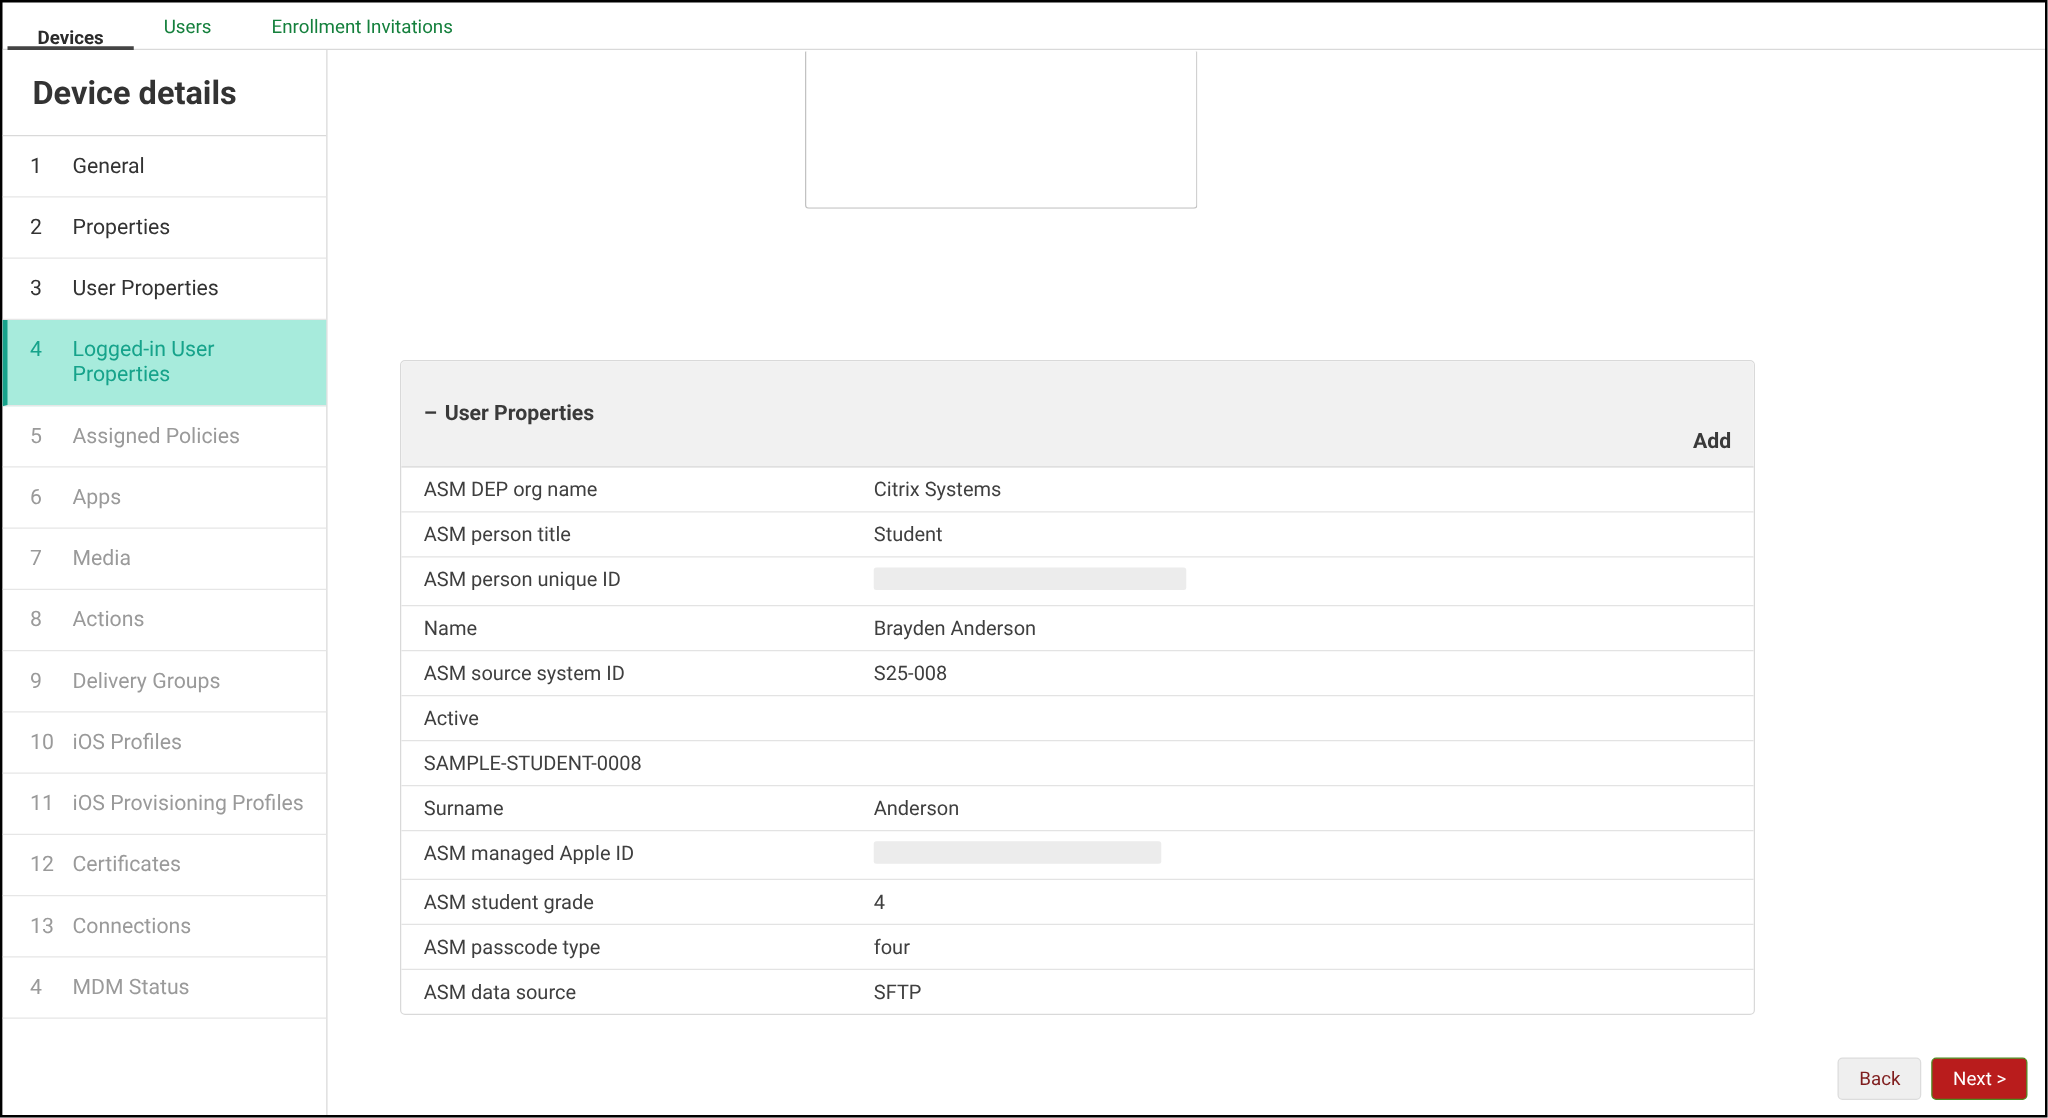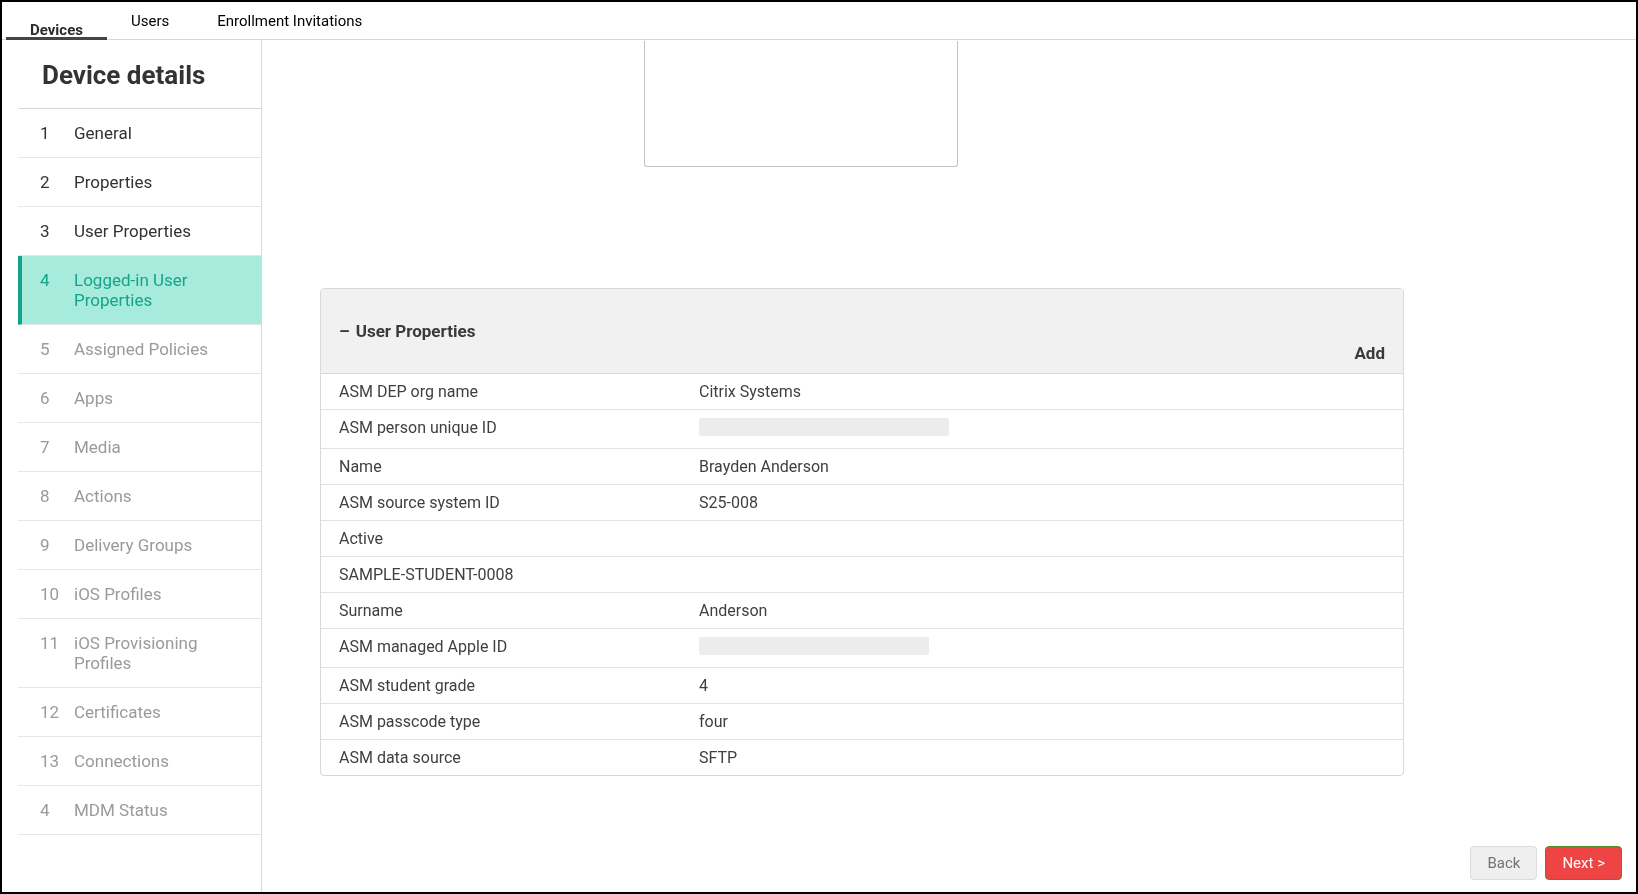--- a/index.html
+++ b/index.html
@@ -20,42 +20,41 @@
     height: 38px;
     border-bottom: 1px solid #d9d9d9;
     display: flex;
     align-items: stretch;
     padding-left: 4px;
   }
   .top-tab {
     padding: 0 24px;
     display: flex;
     align-items: center;
-    color: #000000;
+    color: #15803d;
     cursor: pointer;
     font-size: 15px;
   }
   .top-tab.active {
     color: #2b2b2b;
     font-weight: 700;
     border-bottom: 3px solid #444;
     margin-bottom: -1px;
     margin-top: 20px;
   }
 
   .content-wrap {
     display: flex;
     height: calc(100% - 38px);
   }
 
   .sidebar {
     width: 260px;
     border-right: 1px solid #d9d9d9;
     background: #fff;
-    padding-left: 16px;
   }
   .sidebar-title {
     font-size: 26px;
     font-weight: 700;
     color: #333;
     padding: 20px 24px 18px 24px;
     border-bottom: 1px solid #d9d9d9;
   }
   .side-item {
     padding: 14px 12px 14px 22px;
@@ -146,25 +145,25 @@
   }
   .btn {
     border-radius: 4px;
     padding: 7px 16px;
     font-size: 15px;
     cursor: pointer;
     border: 1px solid transparent;
   }
   .btn-back {
     background: #efefef;
-    color: #737373;
+    color: #7f1d1d;
     border-color: #dcdcdc;
   }
   .btn-next {
-    background: #ef4444;
+    background: #b91c1c;
     color: #fff;
     border-color: #4d8c1f;
   }
 </style>
 </head>
 <body>
 
 <div class="top-tabs">
   <div class="top-tab active">Devices</div>
   <div class="top-tab">Users</div>
@@ -244,20 +243,24 @@
           <span>User Properties</span>
         </span>
         <span class="add">Add</span>
       </div>
       <div id="rows">
           <div class="row">
             <div class="label">ASM DEP org name</div>
             <div class="value">Citrix Systems</div>
           </div>
           <div class="row">
+            <div class="label">ASM person title</div>
+            <div class="value">Student</div>
+          </div>
+          <div class="row">
             <div class="label">ASM person unique ID</div>
             <div class="value"><span class="redact"></span></div>
           </div>
           <div class="row">
             <div class="label">Name</div>
             <div class="value">Brayden Anderson</div>
           </div>
           <div class="row">
             <div class="label">ASM source system ID</div>
             <div class="value">S25-008</div>

